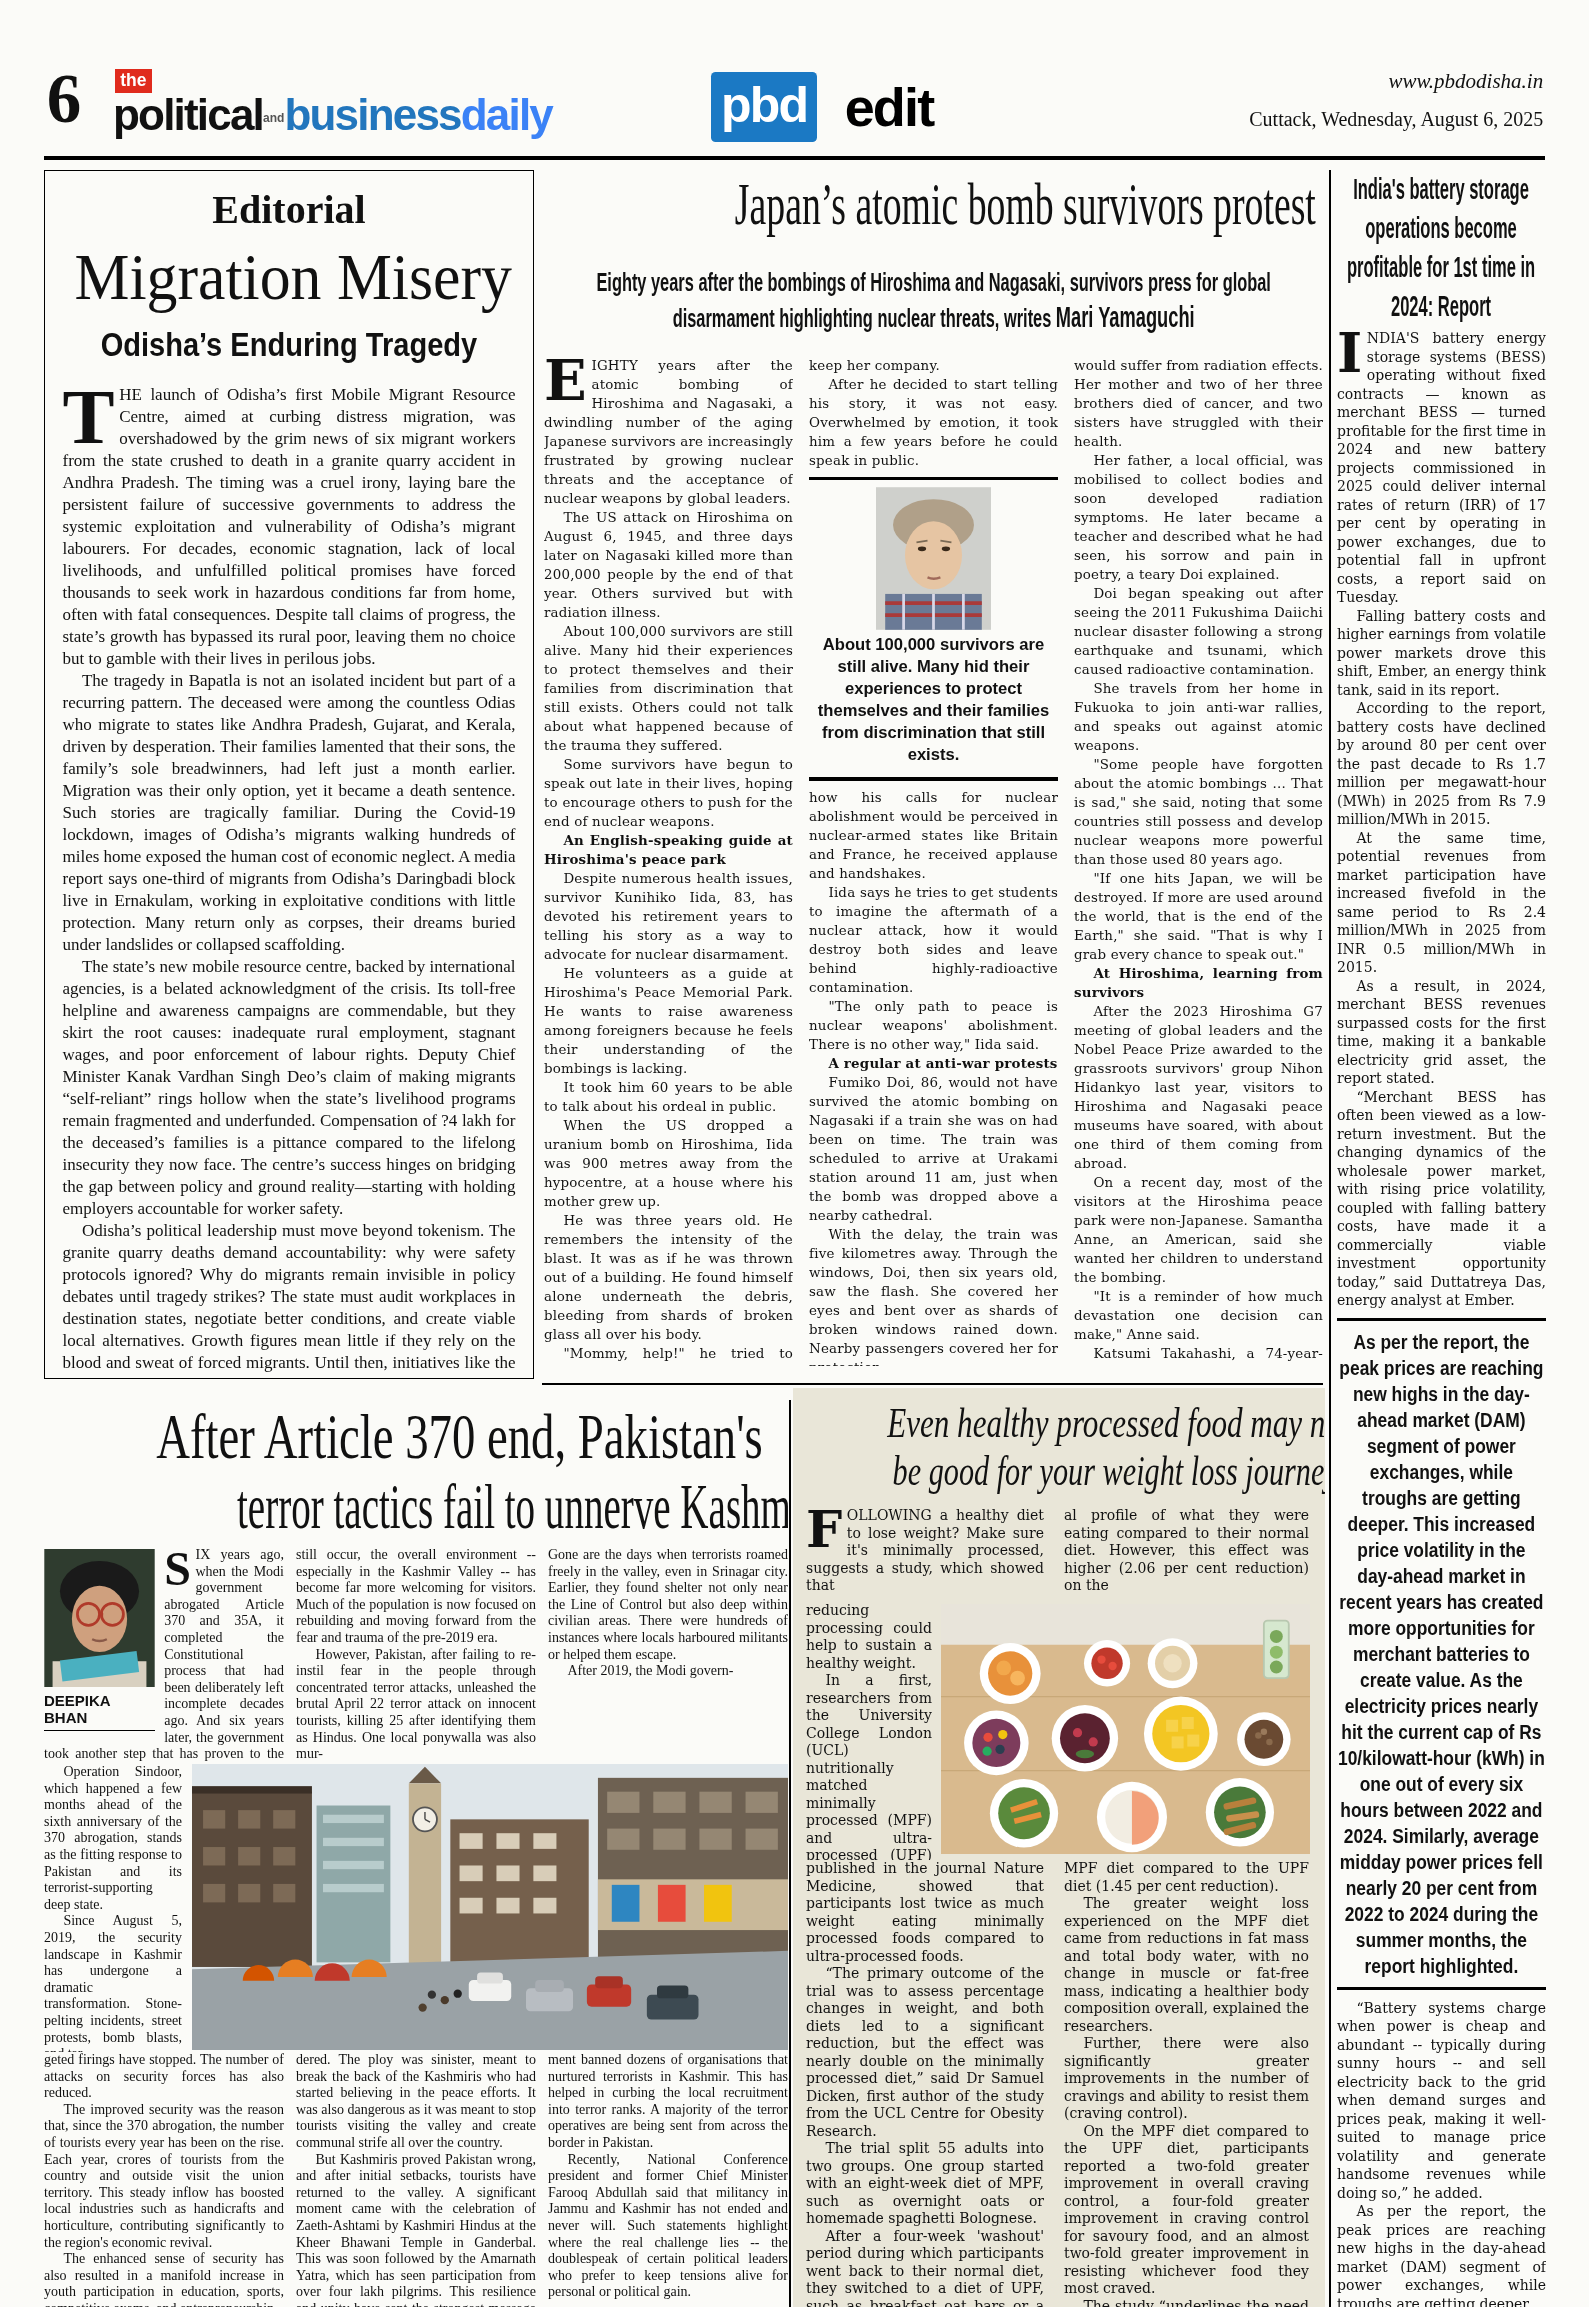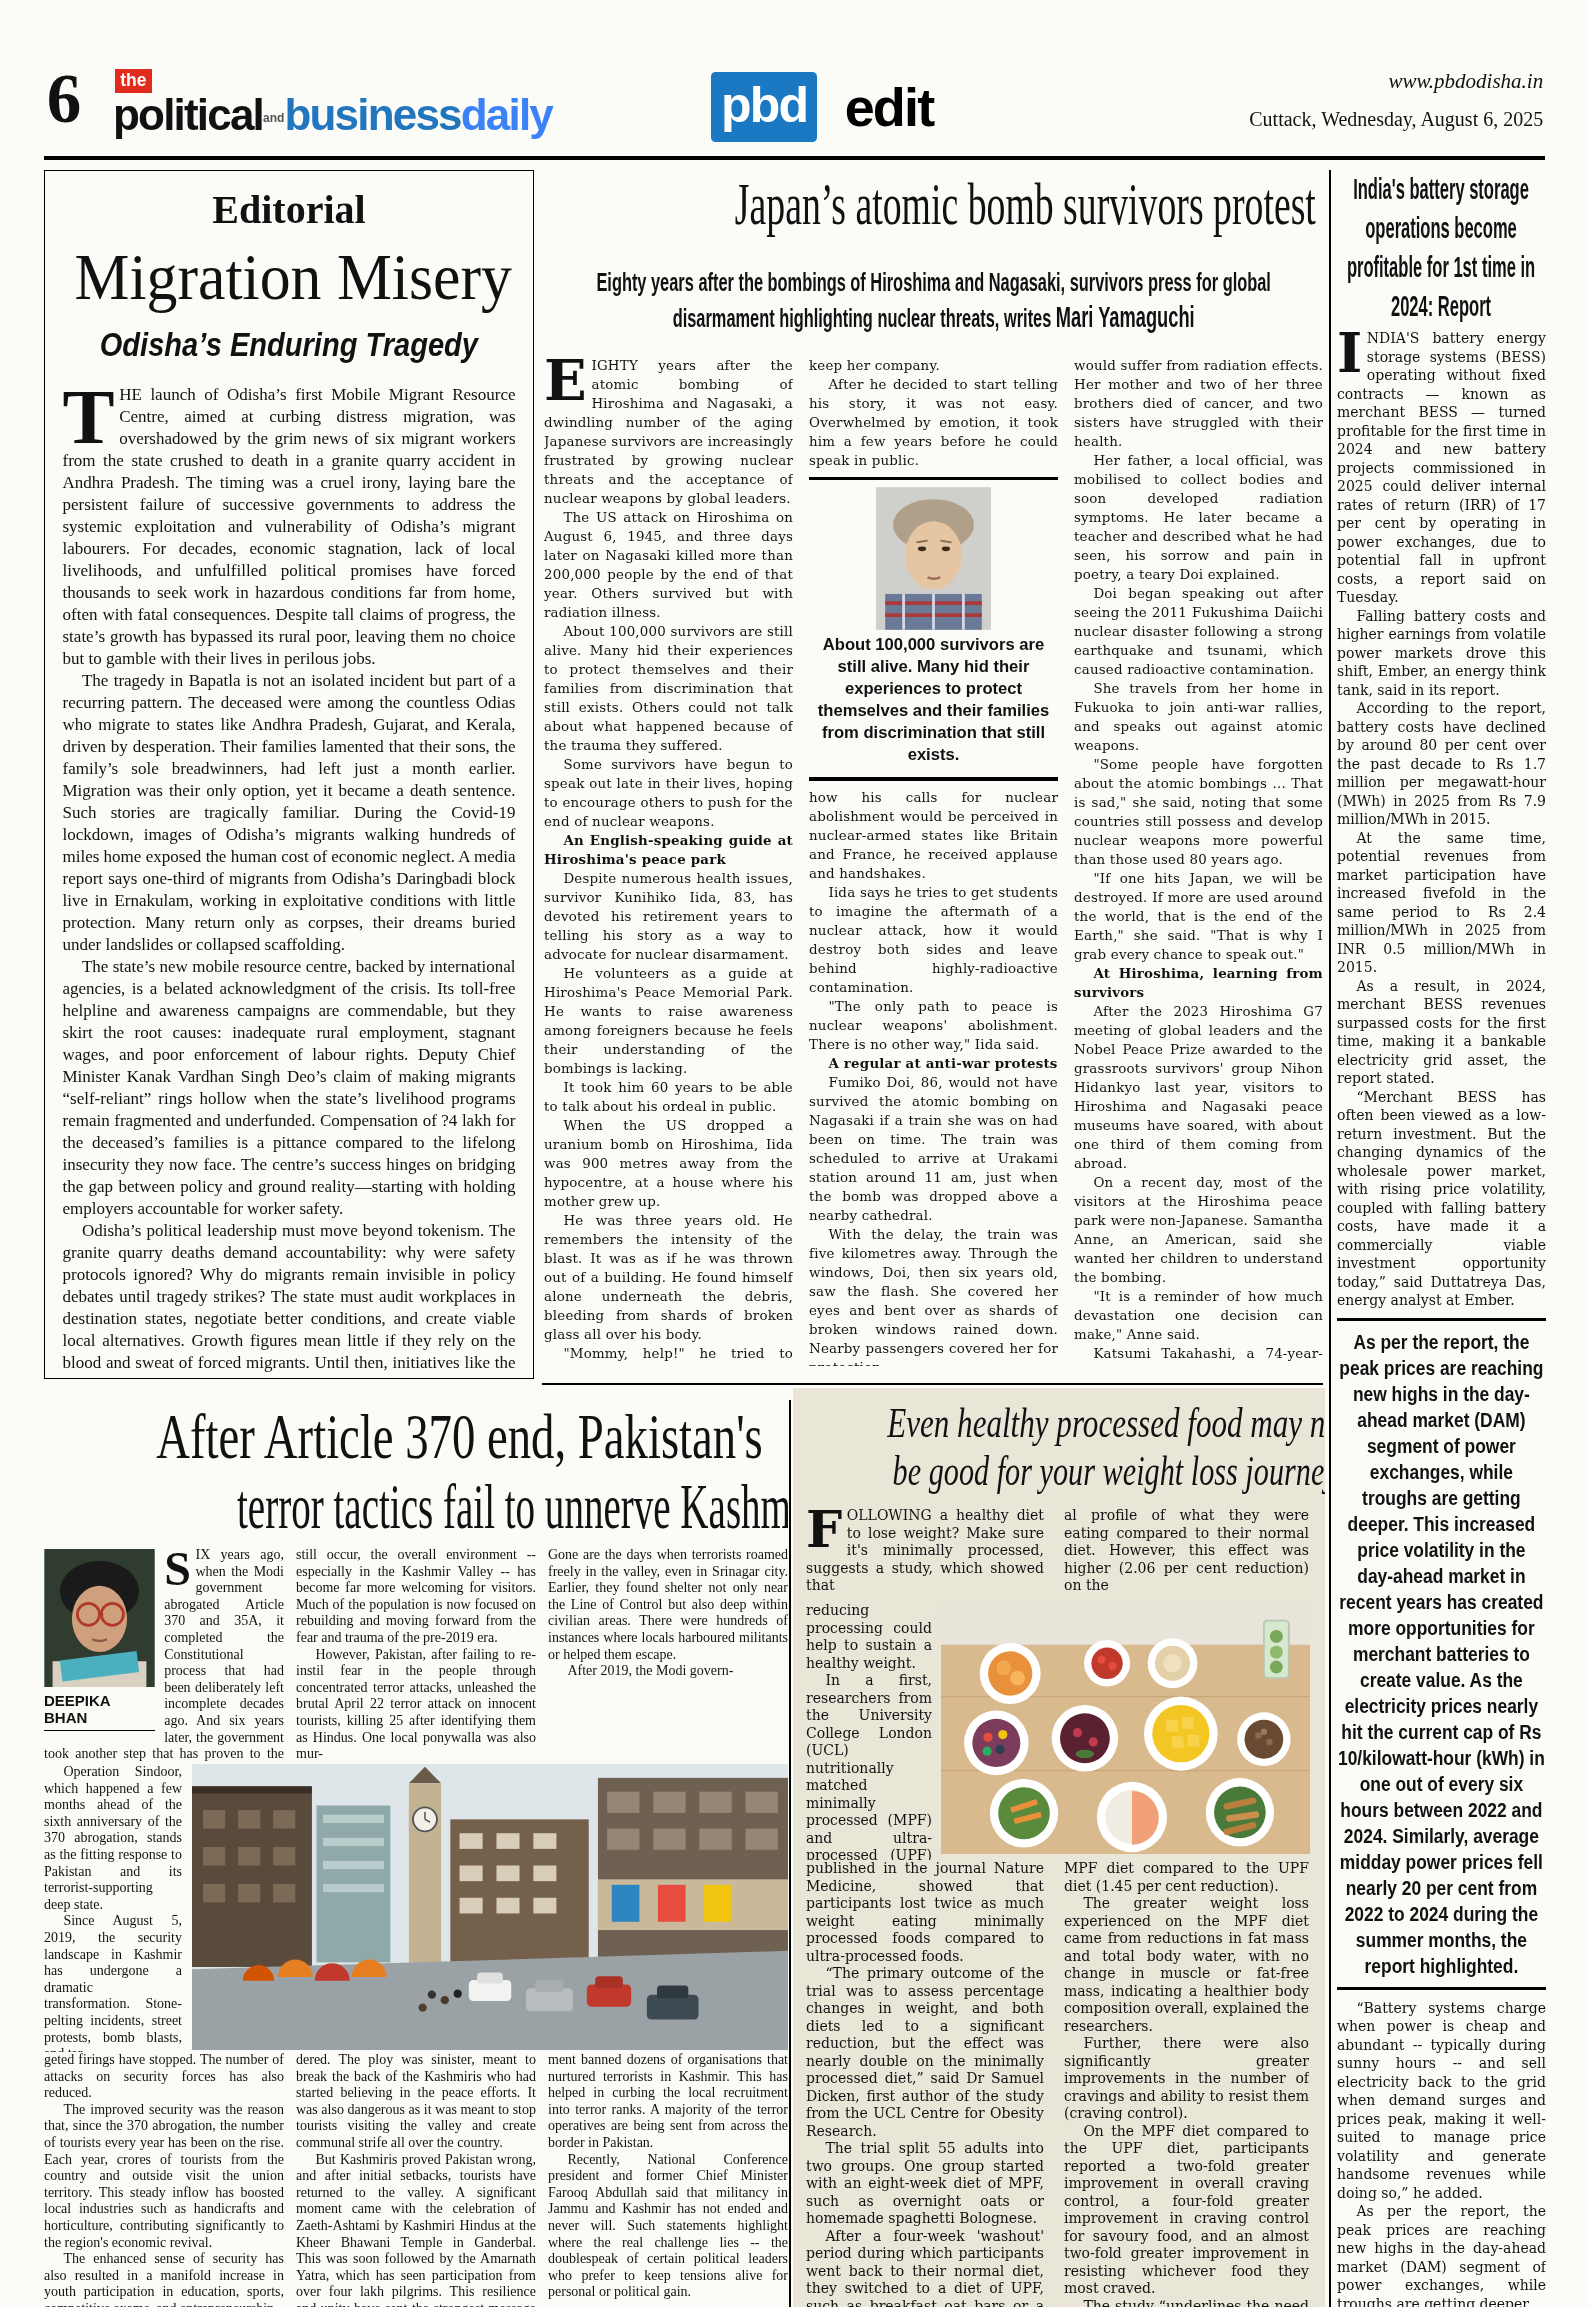--- a/index.html
+++ b/index.html
@@ -34,21 +34,21 @@
   .website{font-style:italic;font-size:21px;}
   .dateline{font-size:20px;margin-top:14px;}
   #rule-top{left:44px;top:156px;width:1501px;height:4.2px;}
 
   
   #editorial{left:44px;top:170px;width:490px;height:1209px;border:1.8px solid #000;
     box-sizing:border-box;padding:9.2px 17.5px;overflow:hidden;}
   .ed-label{text-align:center;font-weight:700;font-size:40px;margin-top:5.5px;}
   .ed-title{text-align:center;margin-top:7.4px;height:74px;}
   .ed-title .sx{font-size:65px;transform:scaleX(.95);}
-  .ed-sub{text-align:center;margin:12px 0 14px 0;height:44px;font-style:italic;}
+  .ed-sub{text-align:center;margin:12px 0 14px 0;height:44px;}
   .ed-sub .sx{font-family:"Liberation Sans",sans-serif;font-weight:700;font-size:33px;transform:scaleX(.88);}
   .ed-body p{font-size:17px;line-height:22px;}
   .ed-body .dc{font-size:78px;}
   .sx{display:inline-block;white-space:nowrap;transform-origin:50% 0;}
 
   
   #japan{left:544px;top:170px;width:779px;height:1211px;overflow:hidden;}
   .jp-headline{text-align:center;height:95px;}
   .jp-headline .sx{font-size:59px;transform:scaleX(.64);}
   .jp-standfirst{height:81px;overflow:visible;}

